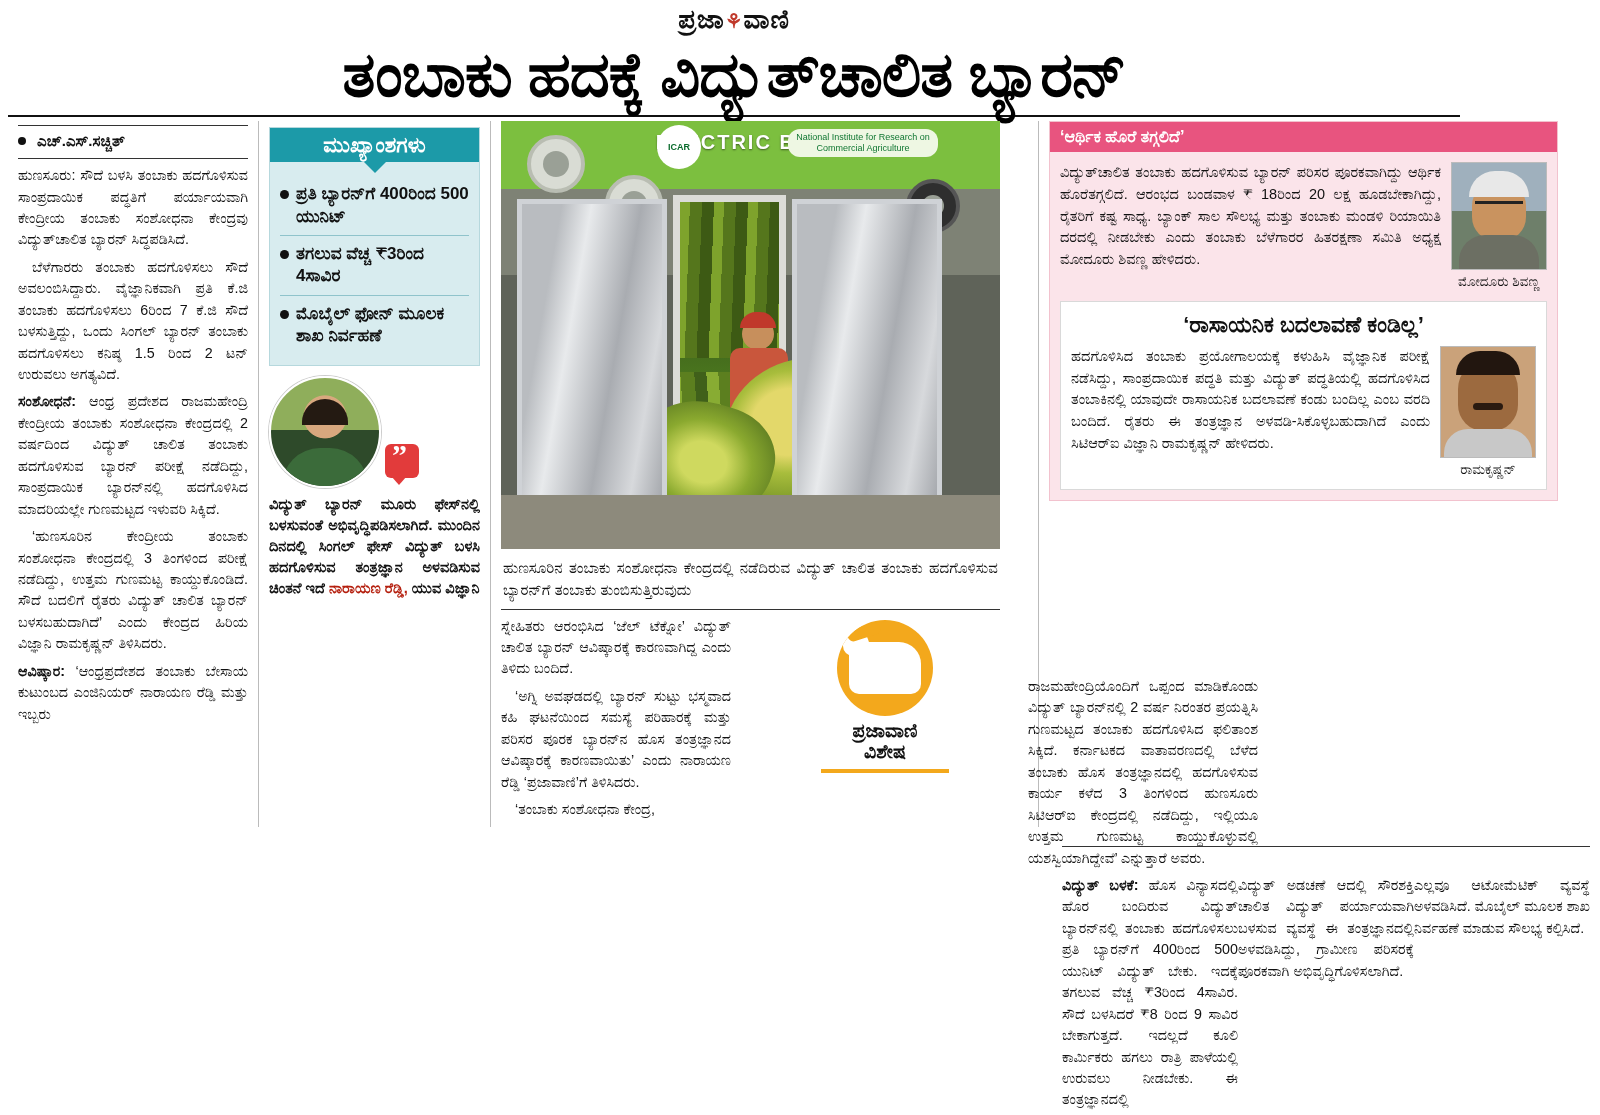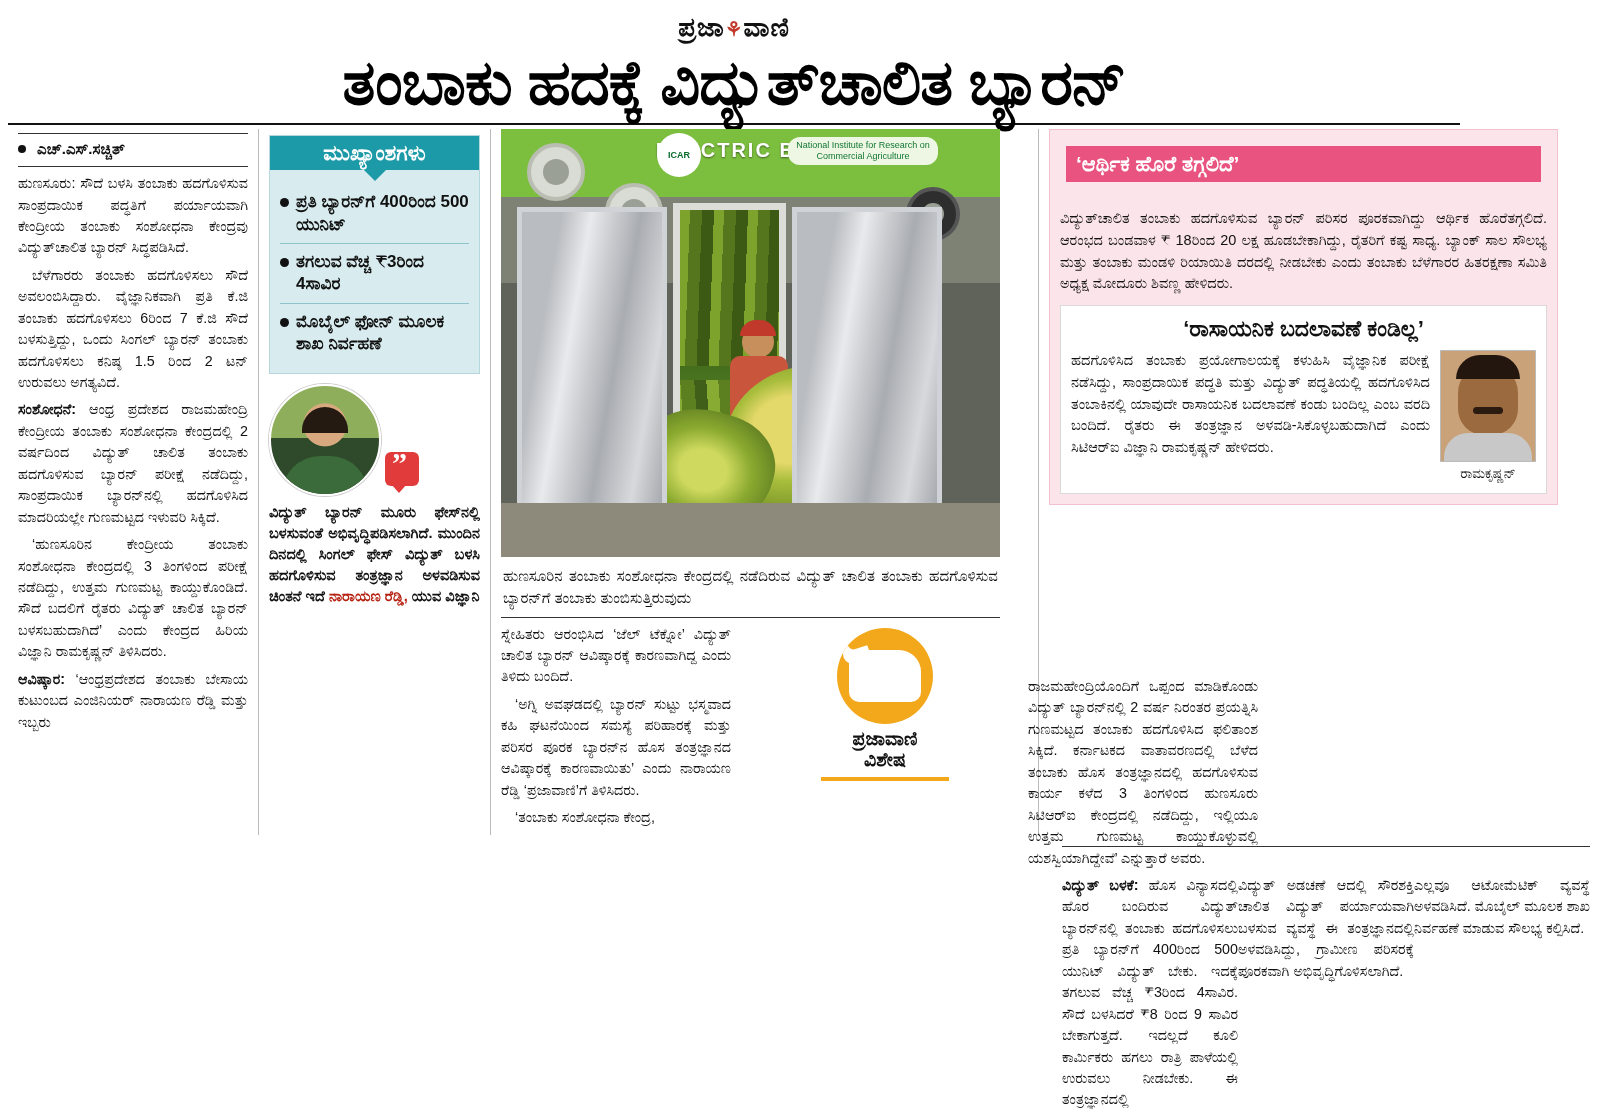--- a/index.html
+++ b/index.html
@@ -5,21 +5,21 @@
   * { box-sizing: border-box; }
   html, body { margin:0; padding:0; }
   body {
     width:1600px; height:1115px;
     background:#ffffff;
     font-family:"Liberation Sans", sans-serif;
     color:#111;
     position:relative;
     overflow:hidden;
   }
-  .page { position:relative; width:1468px; height:1115px; padding:8px 8px; }
+  .page { position:relative; width:1468px; height:1115px; padding:0 8px; }
 
   
   .masthead { text-align:center; padding-top:4px; height:40px; }
   .masthead-logo {
     font-size:26px; font-weight:bold; letter-spacing:1px;
     color:#111;
   }
   .masthead-logo .sep { color:#c0392b; font-size:20px; }
 
   
@@ -190,22 +190,22 @@
     content:""; position:absolute; left:-2px; top:-16px; width:34px; height:12px;
     background:#f3a81c; border-radius:10px; transform:rotate(-18deg);
   }
   .pv-name { font-size:19px; font-weight:bold; margin-top:4px; color:#111; line-height:1.15; }
   .pv-sub { font-size:19px; font-weight:bold; color:#111; }
   .pv-underline { width:128px; height:4px; background:#f3a81c; margin:6px auto 0 auto; }
 
   
   .pinkbox { background:#fbe4ea; border:1px solid #f2c2ce; padding:0 0 10px 0; }
   .pink-head {
-    background:#e8547f; color:#fff; font-weight:bold; font-size:21px;
-    padding:6px 10px; margin:16px;
+    background:#e8547f; color:#fff; font-weight:bold; font-size:16px;
+    padding:6px 10px; margin:0;
   }
   .pink-body { display:flex; gap:10px; padding:10px 10px 0 10px; }
   .pink-text { font-size:14.5px; line-height:1.5; text-align:justify; flex:1; }
   .p-portrait {
     width:96px; flex:0 0 96px; text-align:center;
   }
   .p-img {
     width:96px; height:108px; border:1px solid #bbb; overflow:hidden; position:relative;
     background:linear-gradient(#9fb0bd 0 45%, #6e7f6a 45% 100%);
   }
@@ -351,20 +351,29 @@
       </div>
     </div>
 
     <div class="col" style="padding:0;"></div>
 
     <div class="col vdiv">
       <div class="pinkbox">
         <div class="pink-head">‘ಆರ್ಥಿಕ ಹೊರೆ ತಗ್ಗಲಿದೆ’</div>
         <div class="pink-body">
           <div class="pink-text">ವಿದ್ಯುತ್‌ಚಾಲಿತ ತಂಬಾಕು ಹದಗೊಳಿಸುವ ಬ್ಯಾರನ್ ಪರಿಸರ ಪೂರಕವಾಗಿದ್ದು ಆರ್ಥಿಕ ಹೊರೆತಗ್ಗಲಿದೆ. ಆರಂಭದ ಬಂಡವಾಳ ₹ 18ರಿಂದ 20 ಲಕ್ಷ ಹೂಡಬೇಕಾಗಿದ್ದು, ರೈತರಿಗೆ ಕಷ್ಟ ಸಾಧ್ಯ. ಬ್ಯಾಂಕ್ ಸಾಲ ಸೌಲಭ್ಯ ಮತ್ತು ತಂಬಾಕು ಮಂಡಳಿ ರಿಯಾಯಿತಿ ದರದಲ್ಲಿ ನೀಡಬೇಕು ಎಂದು ತಂಬಾಕು ಬೆಳೆಗಾರರ ಹಿತರಕ್ಷಣಾ ಸಮಿತಿ ಅಧ್ಯಕ್ಷ ಮೋದೂರು ಶಿವಣ್ಣ ಹೇಳಿದರು.</div>
+          <div class="p-portrait">
+            <div class="p-img">
+              <span class="face"></span>
+              <span class="hair2"></span>
+              <span class="glass"></span>
+              <span class="body2"></span>
+            </div>
+            <div class="p-name">ಮೋದೂರು ಶಿವಣ್ಣ</div>
+          </div>
         </div>
 
         <div class="whitebox">
           <div class="white-head">‘ರಾಸಾಯನಿಕ ಬದಲಾವಣೆ ಕಂಡಿಲ್ಲ’</div>
           <div class="white-body">
             <div class="pink-text">ಹದಗೊಳಿಸಿದ ತಂಬಾಕು ಪ್ರಯೋಗಾಲಯಕ್ಕೆ ಕಳುಹಿಸಿ ವೈಜ್ಞಾನಿಕ ಪರೀಕ್ಷೆ ನಡೆಸಿದ್ದು, ಸಾಂಪ್ರದಾಯಿಕ ಪದ್ಧತಿ ಮತ್ತು ವಿದ್ಯುತ್ ಪದ್ಧತಿಯಲ್ಲಿ ಹದಗೊಳಿಸಿದ ತಂಬಾಕಿನಲ್ಲಿ ಯಾವುದೇ ರಾಸಾಯನಿಕ ಬದಲಾವಣೆ ಕಂಡು ಬಂದಿಲ್ಲ ಎಂಬ ವರದಿ ಬಂದಿದೆ. ರೈತರು ಈ ತಂತ್ರಜ್ಞಾನ ಅಳವಡಿ‑ಸಿಕೊಳ್ಳಬಹುದಾಗಿದೆ ಎಂದು ಸಿಟಿಆರ್‌ಐ ವಿಜ್ಞಾನಿ ರಾಮಕೃಷ್ಣನ್ ಹೇಳಿದರು.</div>
             <div class="p-portrait">
               <div class="p-img2">
                 <span class="face"></span>
                 <span class="hair2"></span>

